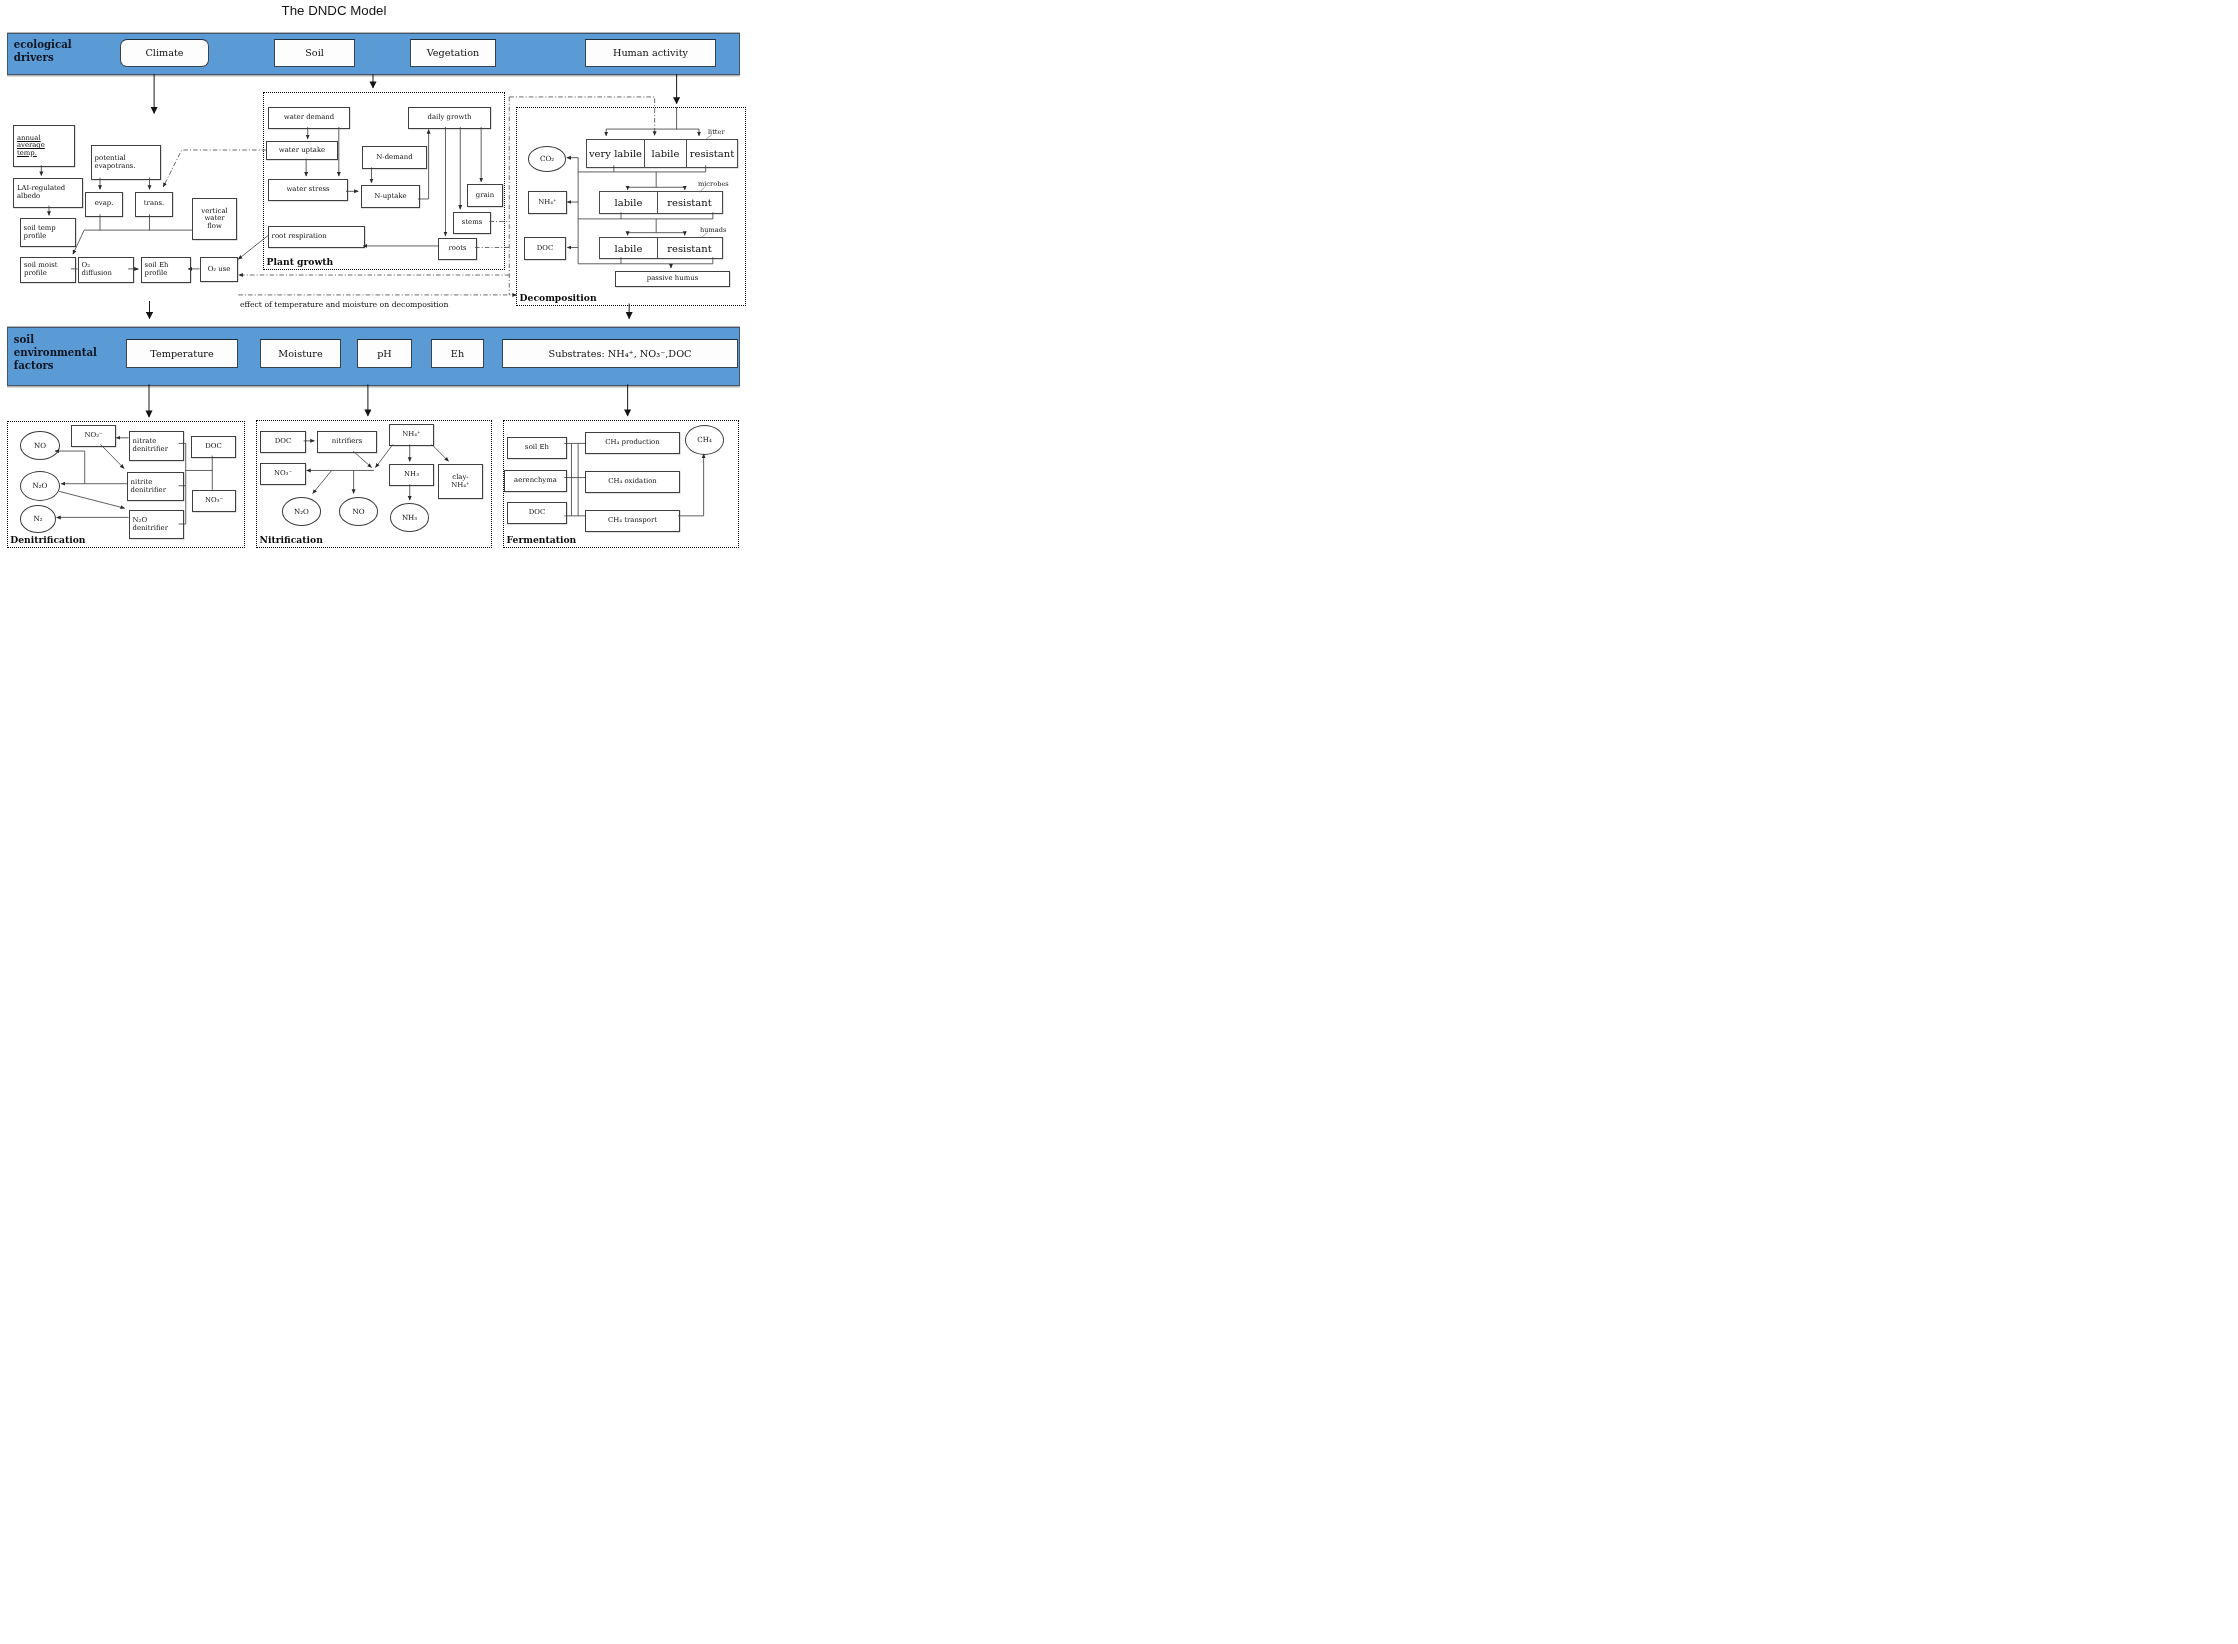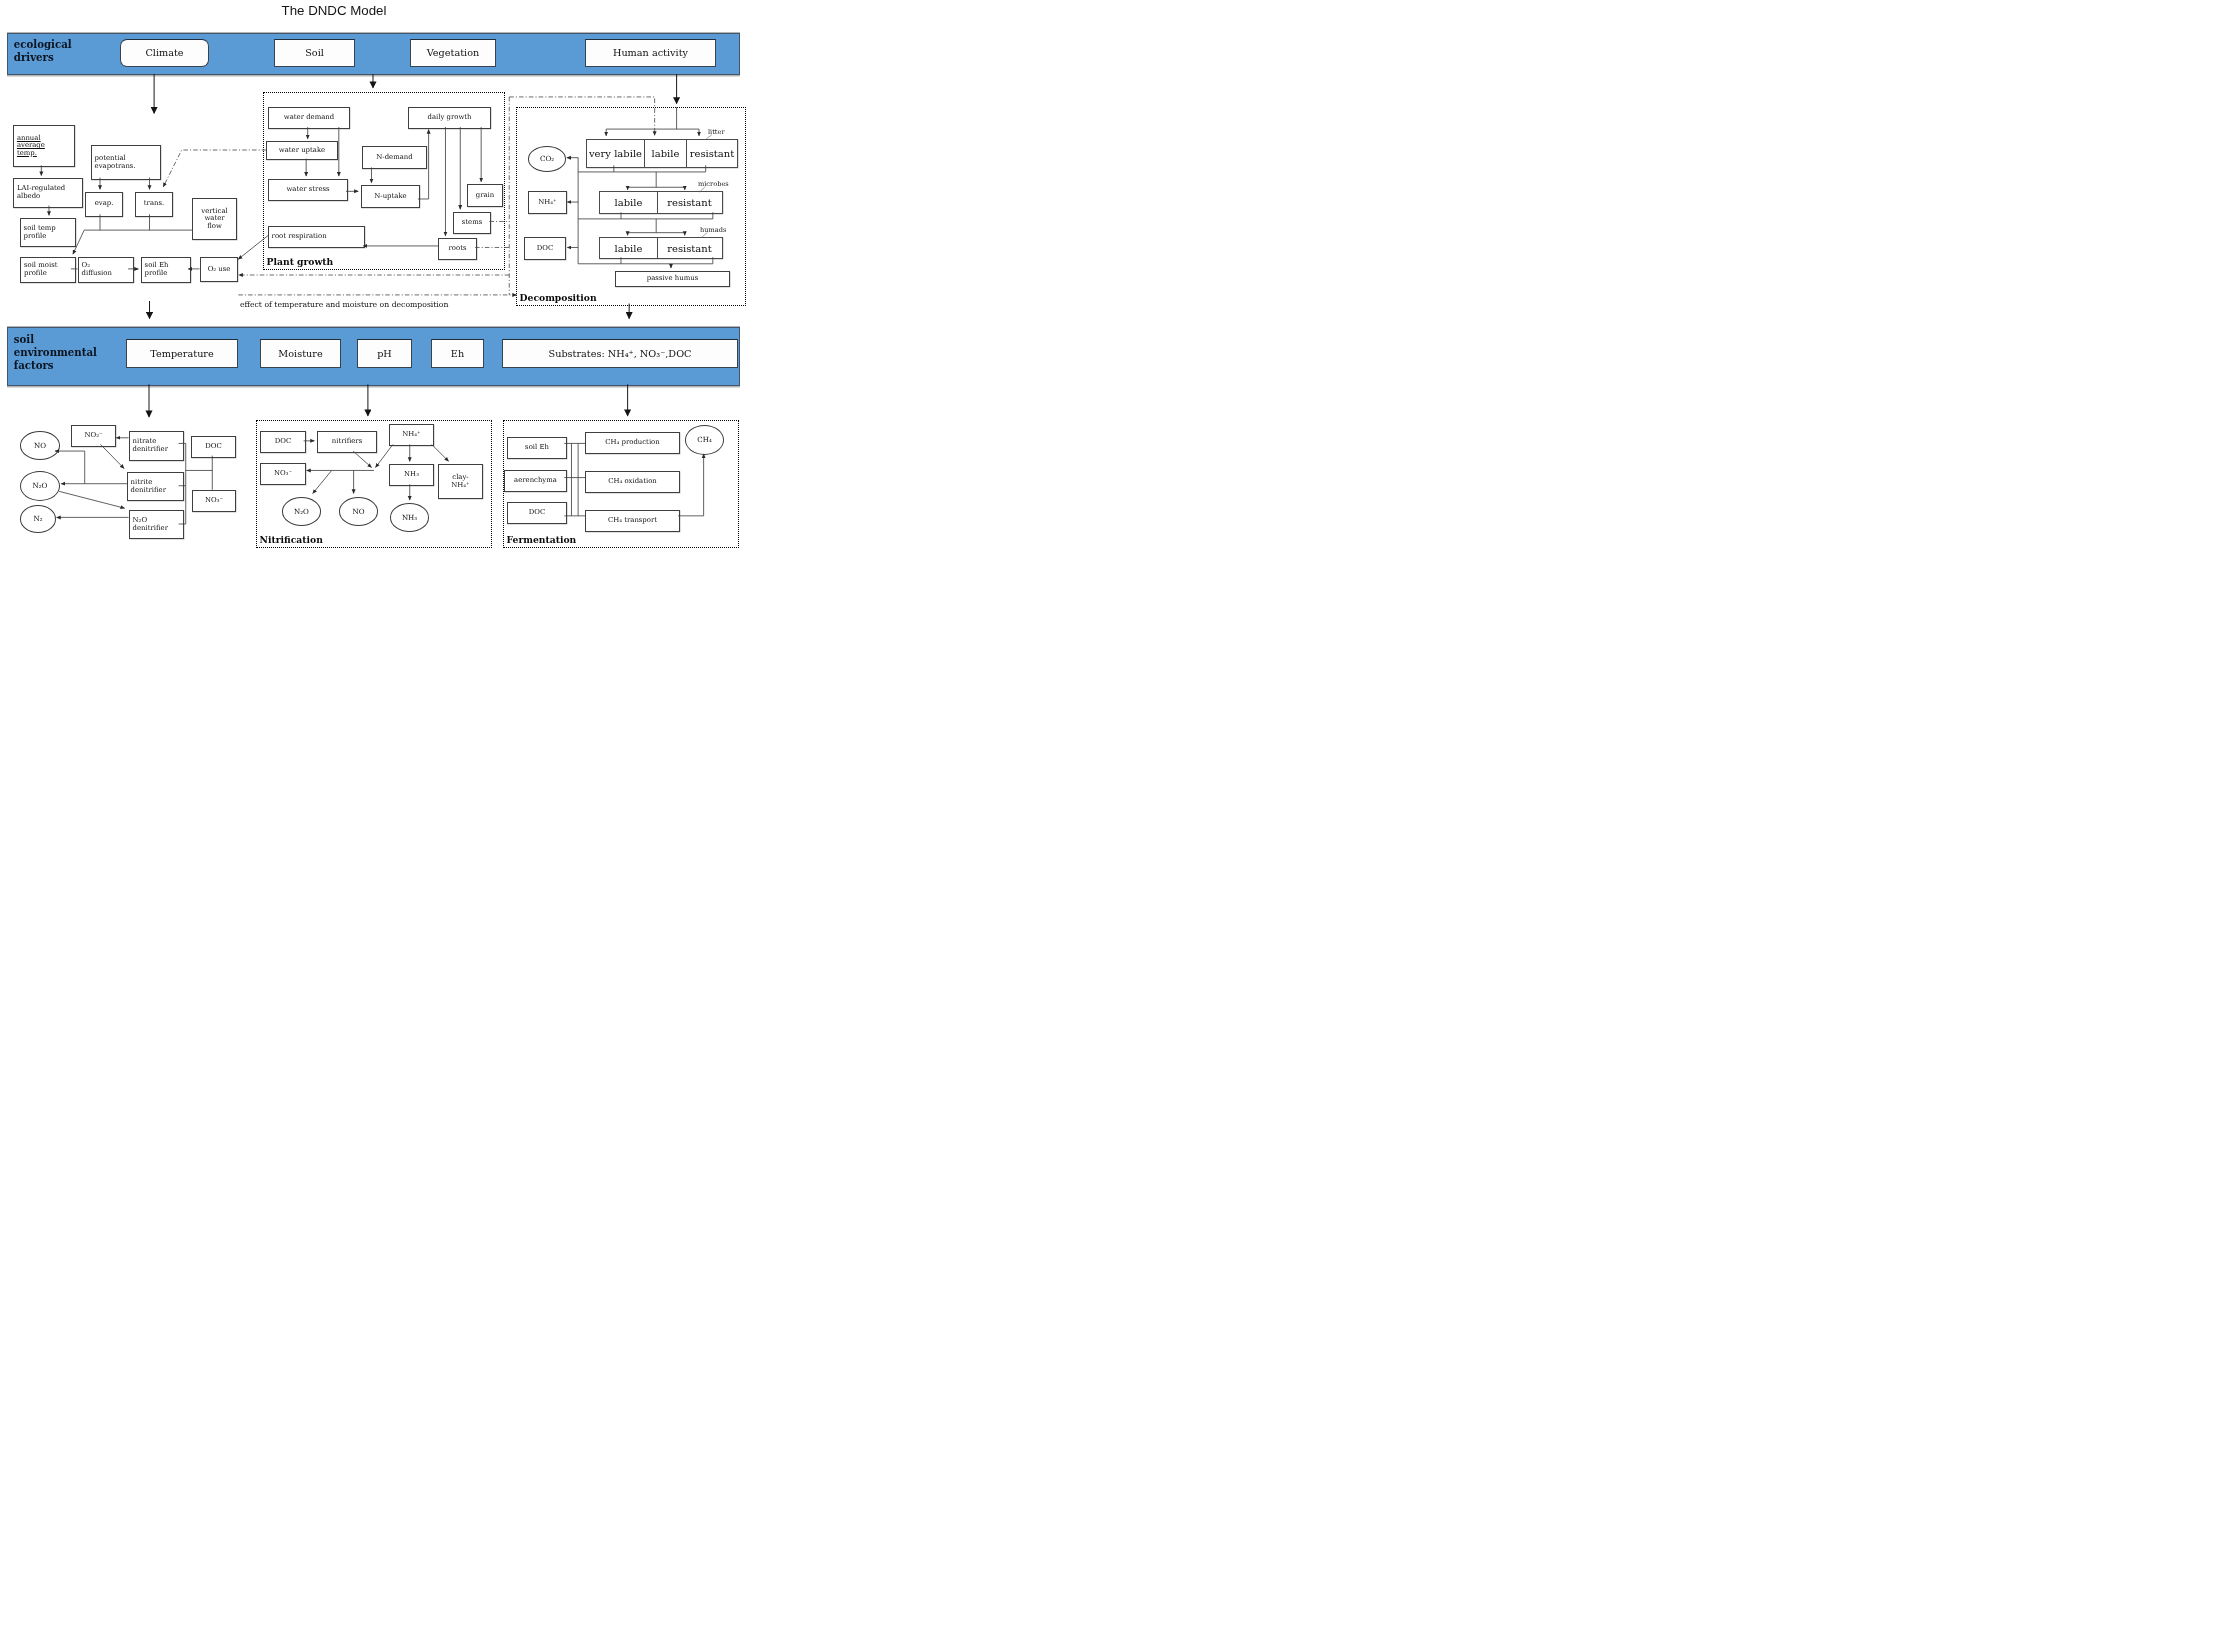--- a/index.html
+++ b/index.html
@@ -137,20 +137,23 @@
   <div class="bar lay" style="left:6.6px;top:327px;width:731px;height:57px;"></div>
   <div class="bar-label lay" style="left:13.8px;top:333px;">soil
 environmental
 factors</div>
   <div class="wbox lay" style="left:126px;top:339px;width:110px;height:27px;">Temperature</div>
   <div class="wbox lay" style="left:260px;top:339px;width:79px;height:27px;">Moisture</div>
   <div class="wbox lay" style="left:357px;top:339px;width:53px;height:27px;">pH</div>
   <div class="wbox lay" style="left:431px;top:339px;width:51px;height:27px;">Eh</div>
   <div class="wbox lay" style="left:502px;top:339px;width:234px;height:27px;">Substrates: NH₄⁺, NO₃⁻,DOC</div>
 
+  <div class="sect lay" style="left:6.6px;top:421px;width:236px;height:125px;">
+    <div class="sect-label">Denitrification</div>
+  </div>
   <div class="ellipse lay" style="left:20px;top:431px;width:38px;height:26.5px;">NO</div>
   <div class="ellipse lay" style="left:20px;top:471px;width:38px;height:27.6px;">N₂O</div>
   <div class="ellipse lay" style="left:20px;top:505px;width:34px;height:25.5px;">N₂</div>
   <div class="node thick lay" style="left:71px;top:425px;width:43px;height:20px;">NO₂⁻</div>
   <div class="node ta-l thick lay" style="left:129px;top:431px;width:50px;height:27.6px;">nitrate
 denitrifier</div>
   <div class="node ta-l thick lay" style="left:127px;top:472px;width:52px;height:27px;">nitrite
 denitrifier</div>
   <div class="node ta-l thick lay" style="left:129px;top:510px;width:50px;height:27px;">N₂O
 denitrifier</div>

